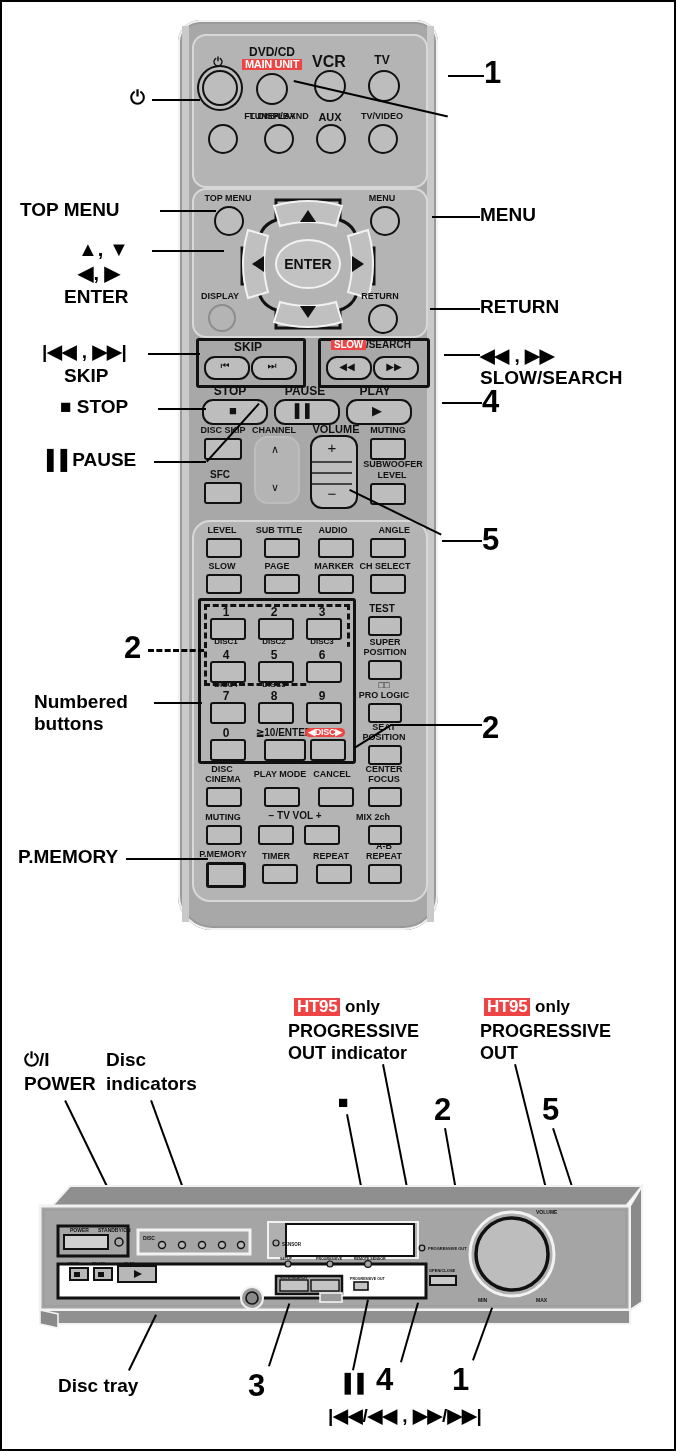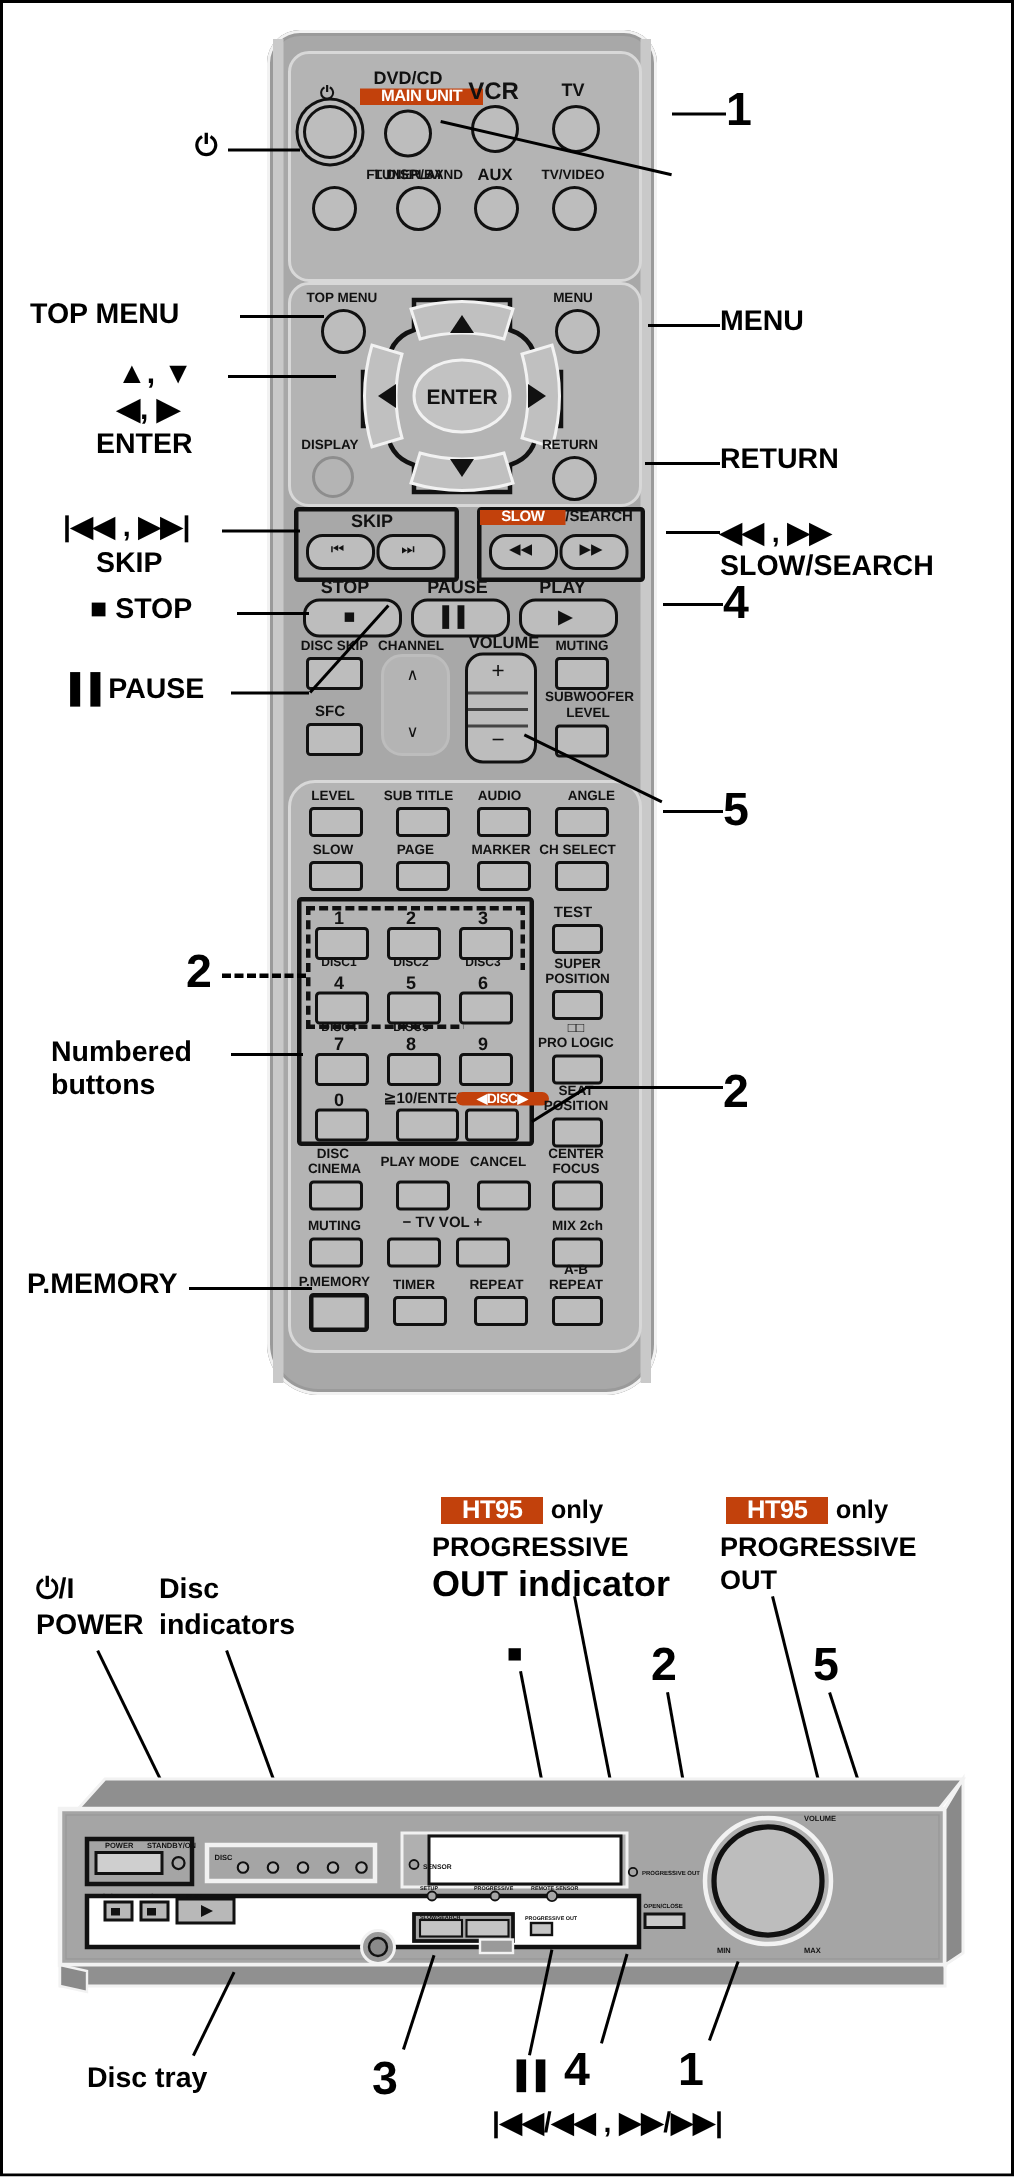--- a/index.html
+++ b/index.html
@@ -6,21 +6,21 @@
   body{font-family:"Liberation Sans",sans-serif;}
   #page{position:relative;width:676px;height:1451px;background:#fff;
         border:2px solid #000;box-sizing:border-box;overflow:hidden;}
   .lbl{position:absolute;font-weight:bold;color:#000;white-space:nowrap;
        line-height:1.08;}
   .num{position:absolute;font-weight:bold;color:#000;font-size:31px;
        line-height:1;font-family:"Liberation Sans",sans-serif;}
   .ln{position:absolute;background:#000;height:2px;}
   .diag{position:absolute;background:#000;transform-origin:0 0;height:2px;}
   .dash{position:absolute;height:0;border-top:3px dashed #000;}
-  .inv{background:#c2410c;color:#fff;padding:0 14px;display:inline-block;
+  .inv{background:#ef4444;color:#fff;padding:0 3px;display:inline-block;
        font-weight:bold;letter-spacing:-0.3px;}
 
   
   #remote{position:absolute;left:176px;top:18px;width:260px;height:910px;}
   .rbody{position:absolute;inset:0;background:#a8a8a8;
          border-radius:22px 22px 34px 34px;
          box-shadow:inset 0 0 0 2px #f2f2f2, inset 0 0 0 4px #9a9a9a;}
   .edge{position:absolute;top:6px;bottom:8px;width:7px;background:#c9c9c9;}
   .panel{position:absolute;background:#b4b4b4;border:2px solid #d8d8d8;
          border-radius:14px;}
@@ -233,21 +233,21 @@
     <div class="kt" style="left:70px;top:750px;width:64px;font-size:9px;">PLAY MODE</div>
     <div class="key krect" style="left:86px;top:767px;width:32px;height:16px;"></div>
     <div class="kt" style="left:126px;top:750px;width:56px;font-size:9px;">CANCEL</div>
     <div class="key krect" style="left:140px;top:767px;width:32px;height:16px;"></div>
 
     <div class="kt" style="left:18px;top:793px;width:54px;font-size:9px;">MUTING</div>
     <div class="key krect" style="left:28px;top:805px;width:32px;height:16px;"></div>
     <div class="kt" style="left:74px;top:791px;width:86px;font-size:10px;">− TV VOL +</div>
     <div class="key krect" style="left:80px;top:805px;width:32px;height:16px;"></div>
     <div class="key krect" style="left:126px;top:805px;width:32px;height:16px;"></div>
-    <div class="kt" style="left:180px;top:793px;width:54px;font-size:9px;text-align:center;">MIX 2ch</div>
+    <div class="kt" style="left:168px;top:793px;width:54px;font-size:9px;text-align:center;">MIX 2ch</div>
     <div class="key krect" style="left:190px;top:805px;width:30px;height:16px;"></div>
 
     <div class="kt" style="left:14px;top:830px;width:62px;font-size:9px;">P.MEMORY</div>
     <div class="key krect" style="left:28px;top:842px;width:34px;height:20px;border-width:3px;"></div>
     <div class="kt" style="left:74px;top:832px;width:48px;font-size:9px;">TIMER</div>
     <div class="key krect" style="left:84px;top:844px;width:32px;height:16px;"></div>
     <div class="kt" style="left:126px;top:832px;width:54px;font-size:9px;">REPEAT</div>
     <div class="key krect" style="left:138px;top:844px;width:32px;height:16px;"></div>
     <div class="kt" style="left:186px;top:822px;width:40px;font-size:9px;">A-B</div>
     <div class="kt" style="left:180px;top:832px;width:52px;font-size:9px;">REPEAT</div>
@@ -312,21 +312,21 @@
   <div class="ln" style="left:388px;top:722px;width:92px;"></div>
   <div class="diag" style="left:352px;top:745px;width:42px;transform:rotate(-32deg);"></div>
 
   <div class="lbl" style="left:22px;top:1048px;font-size:19px;">⏻/I</div>
   <div class="lbl" style="left:22px;top:1072px;font-size:19px;">POWER</div>
   <div class="lbl" style="left:104px;top:1048px;font-size:19px;">Disc</div>
   <div class="lbl" style="left:104px;top:1072px;font-size:19px;">indicators</div>
 
   <div class="lbl" style="left:292px;top:996px;font-size:17px;"><span class="inv" id="badge1">HT95</span> <span id="only1">only</span></div>
   <div class="lbl" style="left:286px;top:1020px;font-size:18px;">PROGRESSIVE</div>
-  <div class="lbl" style="left:286px;top:1042px;font-size:24px;">OUT indicator</div>
+  <div class="lbl" style="left:286px;top:1042px;font-size:18px;">OUT indicator</div>
 
   <div class="lbl" style="left:482px;top:996px;font-size:17px;"><span class="inv" id="badge2">HT95</span> <span id="only2">only</span></div>
   <div class="lbl" style="left:478px;top:1020px;font-size:18px;">PROGRESSIVE</div>
   <div class="lbl" style="left:478px;top:1042px;font-size:18px;">OUT</div>
 
   <div class="lbl" style="left:336px;top:1092px;font-size:17px;">■</div>
 
   <div class="num" style="left:432px;top:1092px;">2</div>
   <div class="num" style="left:540px;top:1092px;">5</div>
 

